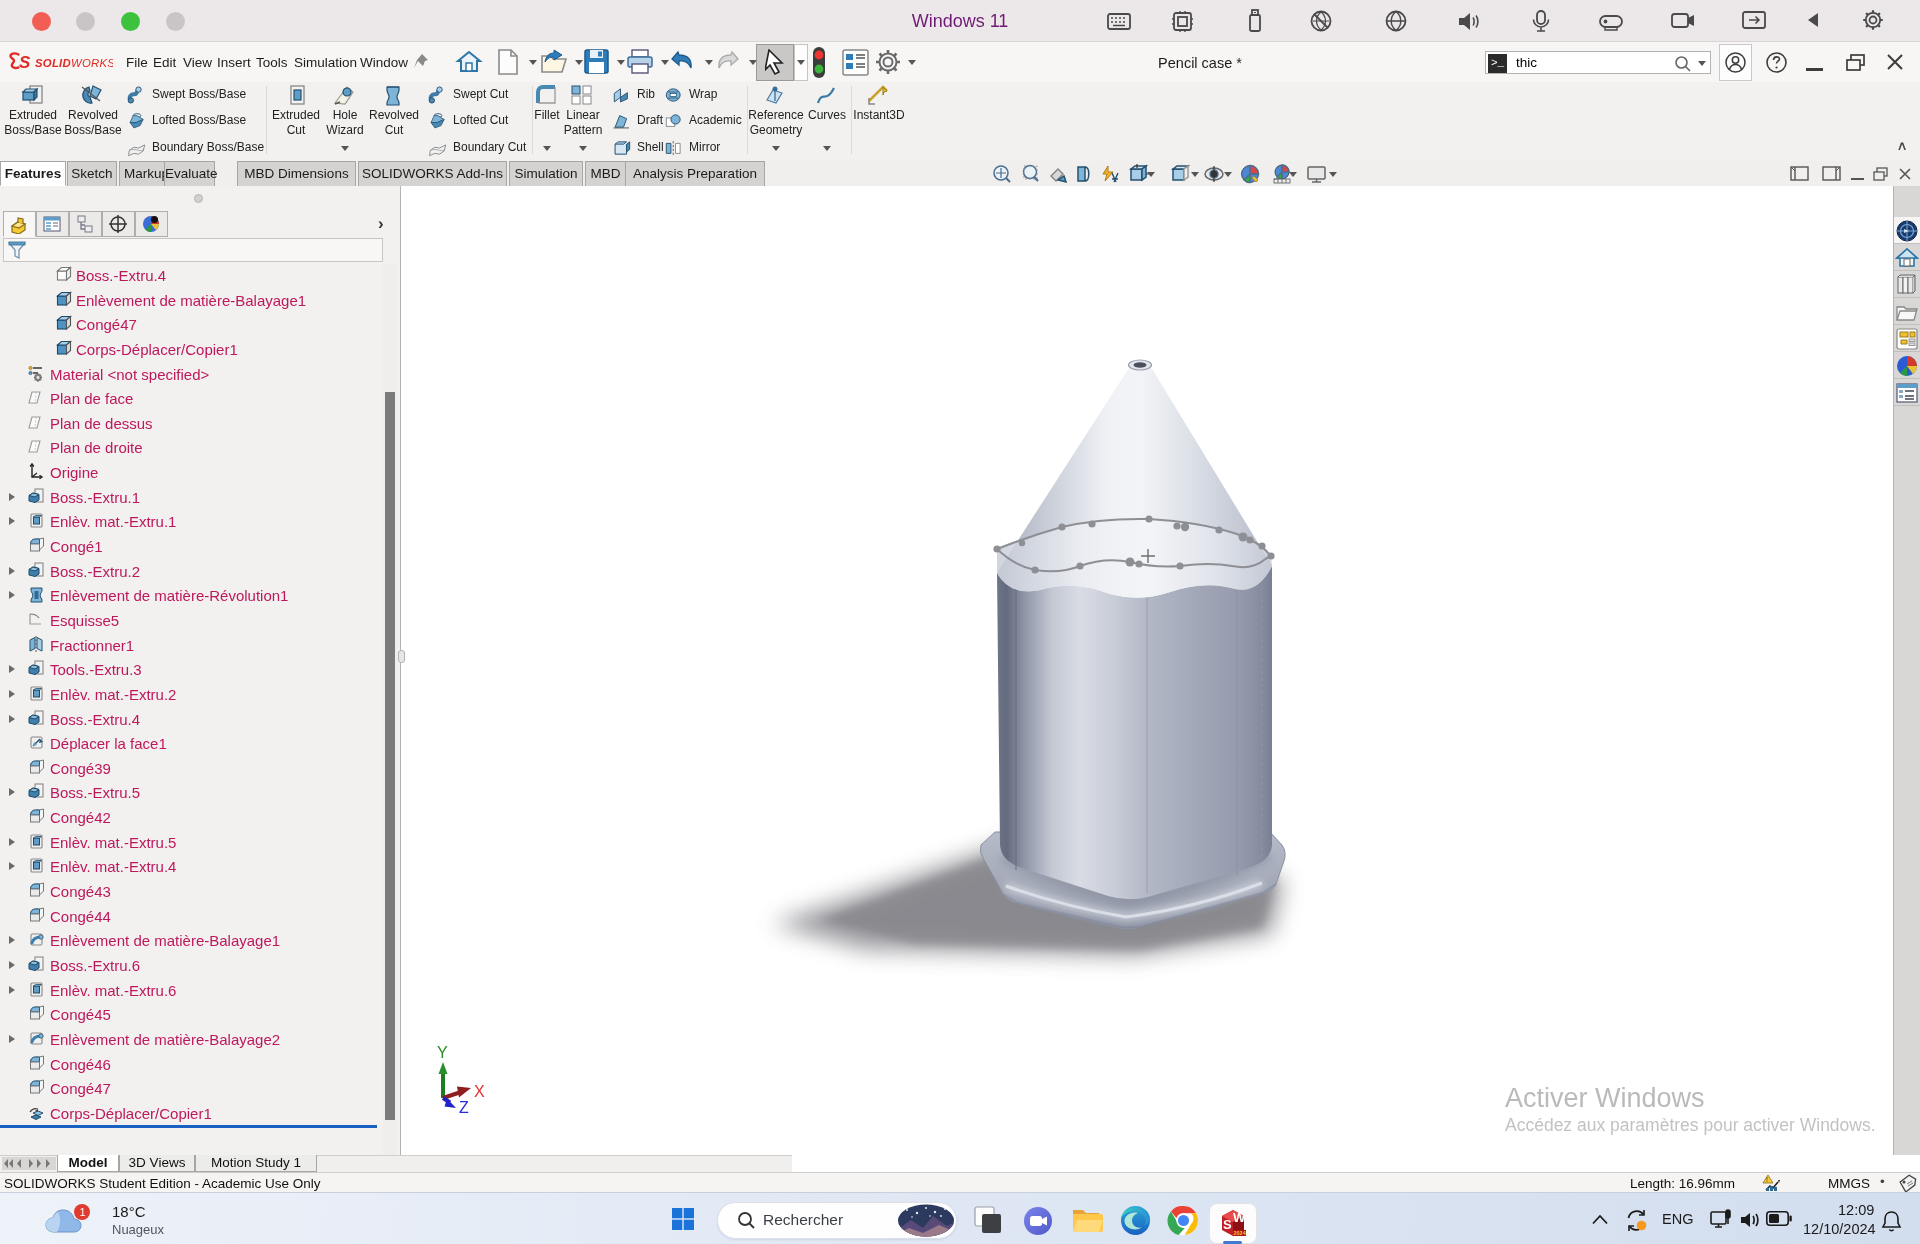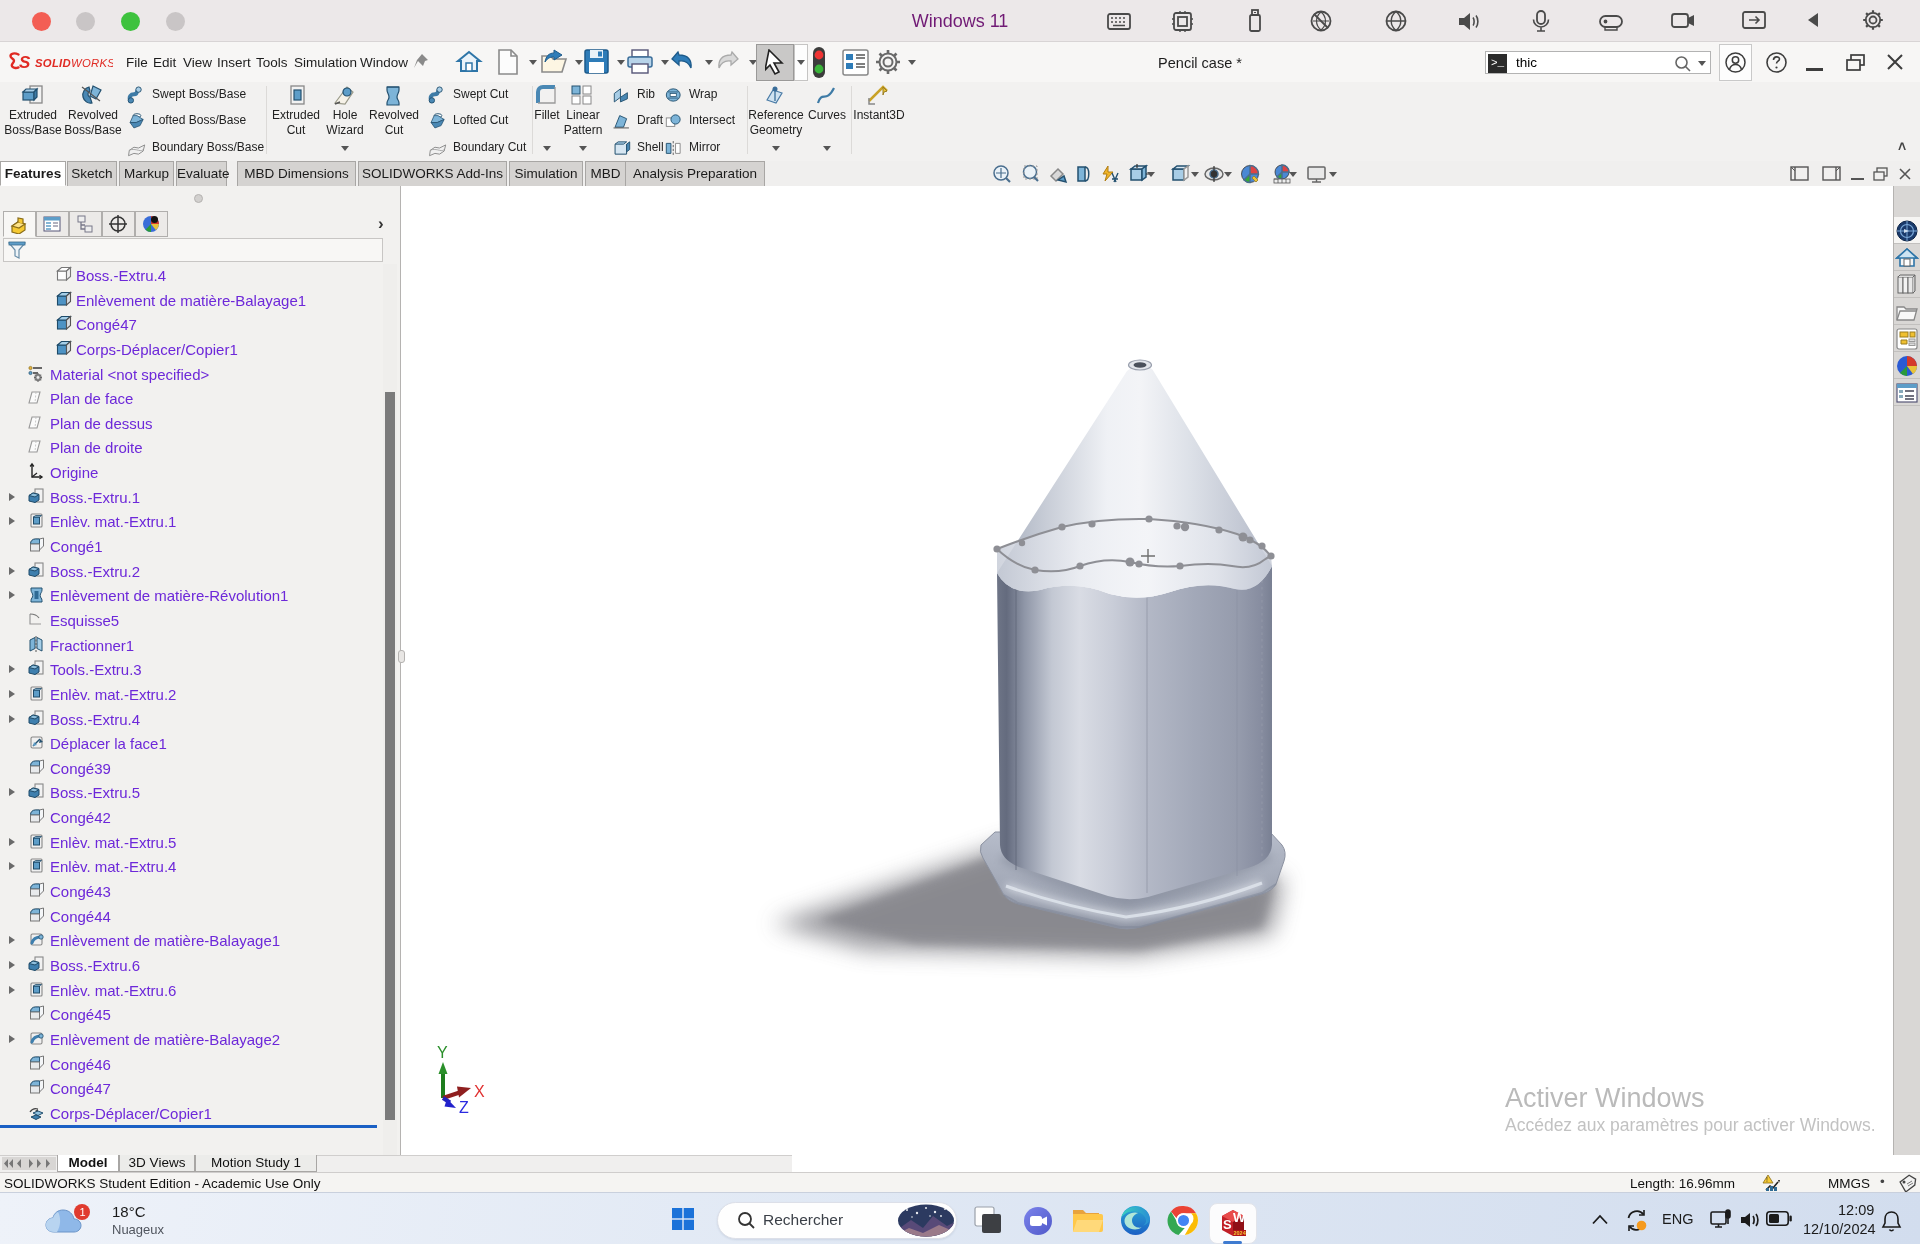--- a/index.html
+++ b/index.html
@@ -20,21 +20,21 @@
 .tab{position:absolute;top:0;height:25px;background:#d5d3d1;border:1px solid #a8a6a4;border-bottom:none;
  font-size:13.5px;color:#1b1b1b;text-align:center;line-height:24px;}
 .tab.active{background:#fff;font-weight:bold;border-bottom:1px solid #fff;}
 #main{position:absolute;left:0;top:186px;width:1920px;height:969px;background:#fff;}
 #lpanel{position:absolute;left:0;top:0;width:401px;height:969px;background:#f2f1ef;border-right:1px solid #b5b3b1;}
 .ptab{position:absolute;top:25px;width:33px;height:26px;background:#eceae8;border:1px solid #b0aeac;}
 .ptab.sel{background:#f8f7f5;border-bottom:1px solid #f8f7f5;}
 #filterrow{position:absolute;left:3px;top:52px;width:380px;height:24px;background:#f8f7f5;border:1px solid #c8c6c4;}
 #tree{position:absolute;left:0;top:77px;width:383px;}
 .trow{position:relative;height:24.65px;}
-.trow .lbl{position:absolute;top:4px;font-size:15px;color:#6d28d9;white-space:nowrap;}
+.trow .lbl{position:absolute;top:4px;font-size:15px;color:#be185d;white-space:nowrap;}
 .trow .ar{position:absolute;left:9px;top:8px;width:0;height:0;border-left:6px solid #6a6a6a;border-top:4.5px solid transparent;border-bottom:4.5px solid transparent;}
 .ticon{position:absolute;top:2px;width:19px;height:19px;}
 #vscroll{position:absolute;left:383px;top:78px;width:14px;height:891px;background:#efeeec;}
 #vthumb{position:absolute;left:2px;width:10px;background:#7b7b7b;border-radius:0px;}
 #taskpane{position:absolute;left:1893px;top:0;width:27px;height:969px;background:#d9d7d5;border-left:1px solid #b5b3b1;}
 .tpicon{position:absolute;left:0px;width:27px;height:27px;border-bottom:1px solid #c2c0be;}
 #bottombar{position:absolute;left:0;top:1155px;width:1920px;height:17px;background:#fff;}
 #btabstrip{position:absolute;left:0;top:0;width:792px;height:17px;background:#f0efee;border-top:1px solid #d0cecd;}
 .btab{position:absolute;top:0;height:17px;font-size:13.5px;color:#111;text-align:center;line-height:16px;background:#ececea;border:1px solid #a8a6a4;border-top:none;}
 #statusbar{position:absolute;left:0;top:1172px;width:1920px;height:20px;background:#f5f4f2;border-top:1px solid #cfcdcc;font-size:13.5px;color:#111;}
@@ -321,21 +321,21 @@
     <svg class="abs" style="left:664px;top:4px" width="20" height="18" viewBox="0 0 26 22">
       <ellipse cx="12" cy="11" rx="9" ry="8" fill="#7db4d8" stroke="#23506f" stroke-width="1.2"></ellipse>
       <path d="M5 7h14M5 15h14" stroke="#23506f" stroke-width="1"></path>
       <rect x="8" y="9" width="8" height="4" fill="#fff" stroke="#23506f" stroke-width="1"></rect>
     </svg>
     <div class="smallbtn" style="left:689px;top:5px">Wrap</div>
     <svg class="abs" style="left:664px;top:30px" width="20" height="18" viewBox="0 0 26 22">
       <rect x="3" y="7" width="11" height="11" fill="#fff" stroke="#888" stroke-width="1.2"></rect>
       <circle cx="15" cy="9" r="6" fill="#7db4d8" stroke="#23506f" stroke-width="1.2"></circle>
     </svg>
-    <div class="smallbtn" style="left:689px;top:31px">Intersect</div>
+    <div class="smallbtn" style="left:689px;top:31px">Academic</div>
     <svg class="abs" style="left:664px;top:57px" width="20" height="18" viewBox="0 0 26 22">
       <path d="M3 5h6v13H3z" fill="#7db4d8" stroke="#23506f" stroke-width="1.2"></path>
       <path d="M15 5h6v13h-6z" fill="#fff" stroke="#888" stroke-width="1.2"></path>
       <path d="M12 2v19" stroke="#555" stroke-width="1.2" stroke-dasharray="3,2"></path>
     </svg>
     <div class="smallbtn" style="left:689px;top:58px">Mirror</div>
     <div class="bigbtn" style="left:738px;top:26px;width:76px;">Reference<br>Geometry</div>
     <svg class="abs" style="left:763px;top:2px" width="26" height="22" viewBox="0 0 26 22">
       <path d="M4 16l6-10 9 3-6 10z" fill="#cfe2f0" stroke="#4a7ba6" stroke-width="1.2"></path>
       <circle cx="12" cy="5" r="2.5" fill="#3a6d99"></circle>
@@ -352,21 +352,21 @@
       <path d="M3 17L17 3l4 4" fill="none" stroke="#c9a227" stroke-width="2.5"></path>
       <path d="M17 3l4 4-3 1-1 3z" fill="#e8c33a" stroke="#9a7d1f" stroke-width="1"></path>
       <path d="M3 14v6h6" fill="none" stroke="#888" stroke-width="1.5"></path>
     </svg>
     <div class="abs" style="left:1898px;top:57px;font-size:14px;color:#444;font-weight:bold;">˄</div>
   </div>
 <div id="tabbar">
     <div class="tab active" style="left:0px;width:66px;">Features</div>
     <div class="tab" style="left:67px;width:50px;">Sketch</div>
     <div class="tab" style="left:119px;width:55px;">Markup</div>
-    <div class="tab" style="left:176px;width:51px;">Evaluate</div>
+    <div class="tab" style="left:164px;width:51px;">Evaluate</div>
     <div class="tab" style="left:237px;width:119px;">MBD Dimensions</div>
     <div class="tab" style="left:358px;width:149px;">SOLIDWORKS Add-Ins</div>
     <div class="tab" style="left:509px;width:74px;">Simulation</div>
     <div class="tab" style="left:585px;width:41px;">MBD</div>
     <div class="tab" style="left:625px;width:140px;">Analysis Preparation</div>
     <svg class="abs" style="left:988px;top:3px" width="350" height="21" viewBox="0 0 350 21" fill="none" stroke="#4a6e8e" stroke-width="1.5">
 <g transform="translate(4,0)">
         <circle cx="9" cy="9" r="7" fill="#eaf2f8"></circle>
         <path d="M9 4v10M4 9h10" stroke-width="1.2"></path>
         <path d="M14 14l4 4" stroke-width="2.2"></path>

